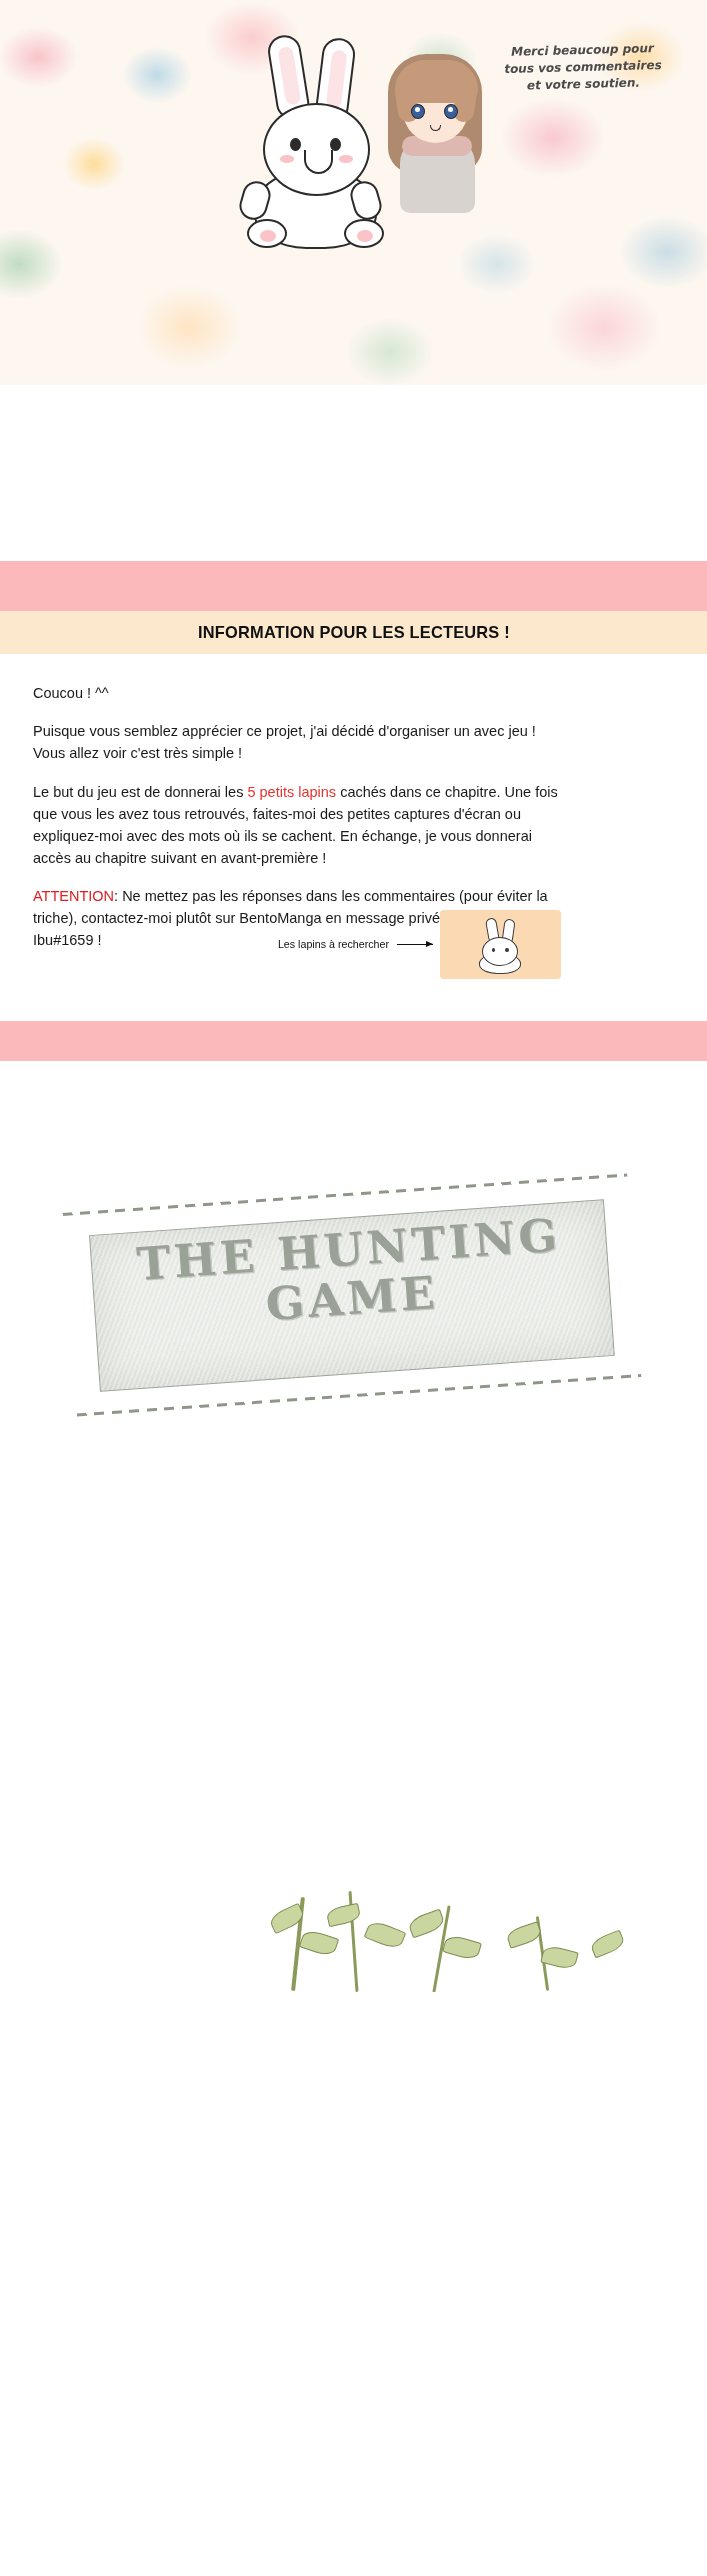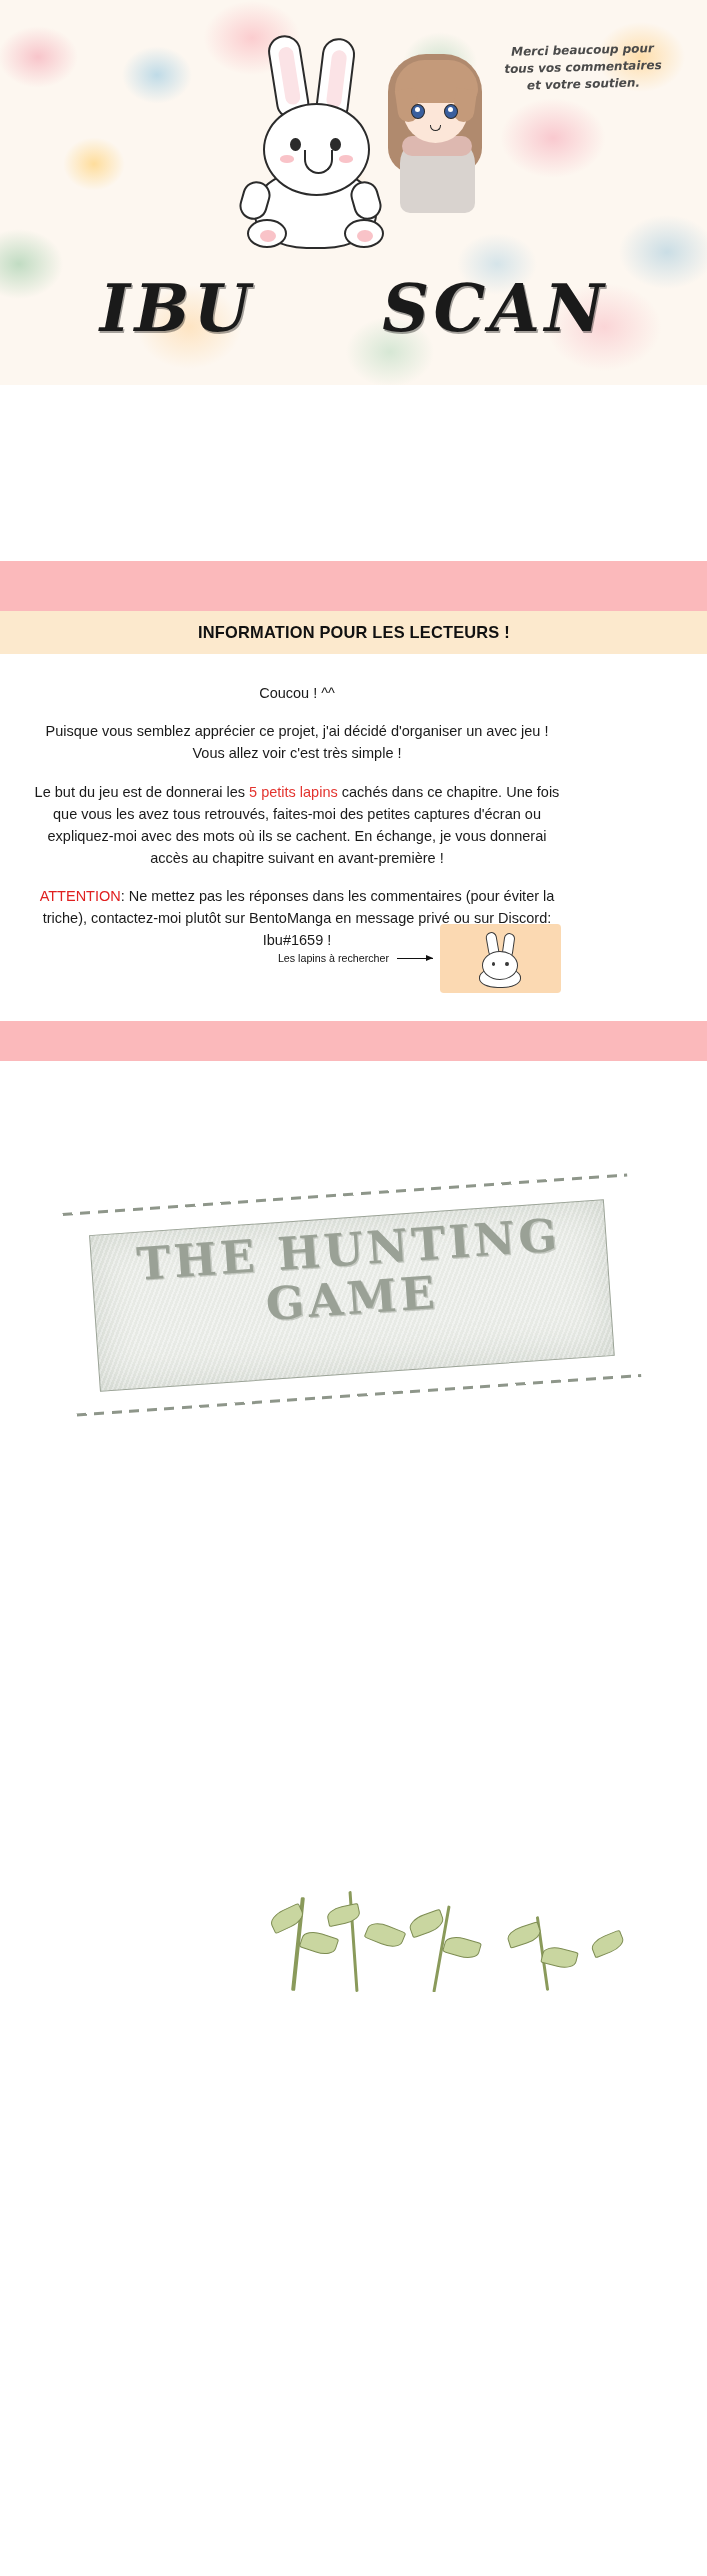--- a/index.html
+++ b/index.html
@@ -114,28 +114,28 @@
     width: 708px; height: 43px; background: #fce9cd;
     display: flex; align-items: center; justify-content: center;
   }
   .cream-bar-title {
     font-size: 16.4px; font-weight: 700; color: #111; letter-spacing: 0.2px;
   }
 
   .info-body {
     position: relative;
     width: 594px; padding: 28px 33px 0 33px;
-    font-size: 14.5px; line-height: 1.52; color: #1a1a1a; text-align: center;
+    font-size: 14.5px; line-height: 1.52; color: #1a1a1a;
   }
   .info-body p { margin: 0 0 16.4px 0; }
   .accent-pink { color: #e3342f; }
   .accent-red { color: #e02020; }
 
   .rabbit-note {
-    position: absolute; right: 33px; bottom: 13px;
+    position: absolute; right: 33px; bottom: 27px;
     display: flex; align-items: center; gap: 7.5px;
   }
   .rabbit-note-label { font-size: 10.7px; color: #111; }
   .arrow-line { width: 36px; height: 1.3px; background: #111; position: relative; }
   .arrow-line::after { content: ""; position: absolute; right: -0.6px; top: -3.1px; border-left: 7px solid #111; border-top: 3.8px solid transparent; border-bottom: 3.8px solid transparent; }
   .rabbit-box {
     width: 121px; height: 69px; background: #fbd9b2; border-radius: 3.8px;
     position: relative; overflow: hidden;
   }
   .mini-bunny { position: absolute; left: 33px; top: 7.5px; width: 58px; height: 58px; }
@@ -236,25 +236,20 @@
     <div class="girl-eye r"></div>
     <div class="girl-mouth"></div>
   </div>
 
   <div class="thanks">
     <div>Merci beaucoup pour</div>
     <div>tous vos commentaires</div>
     <div>et votre soutien.</div>
   </div>
 
-  <div class="brush-title">
-    <span class="w">IBU</span>
-    <span class="title-gap"></span>
-    <span class="w">SCAN</span>
-  </div>
 
   <div class="banner-white-bottom"></div>
 </div>
 
 <div class="pink-bar b1"></div>
 
 <div class="cream-bar">
   <div class="cream-bar-title">INFORMATION POUR LES LECTEURS !</div>
 </div>
 

